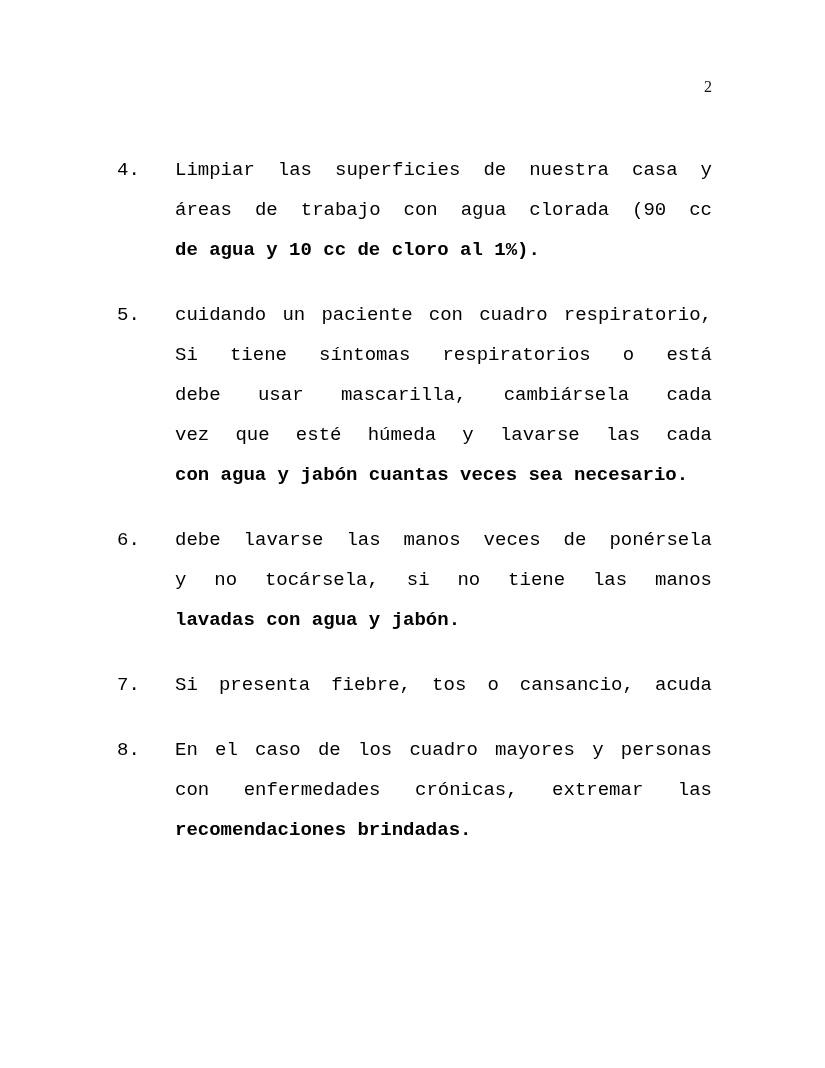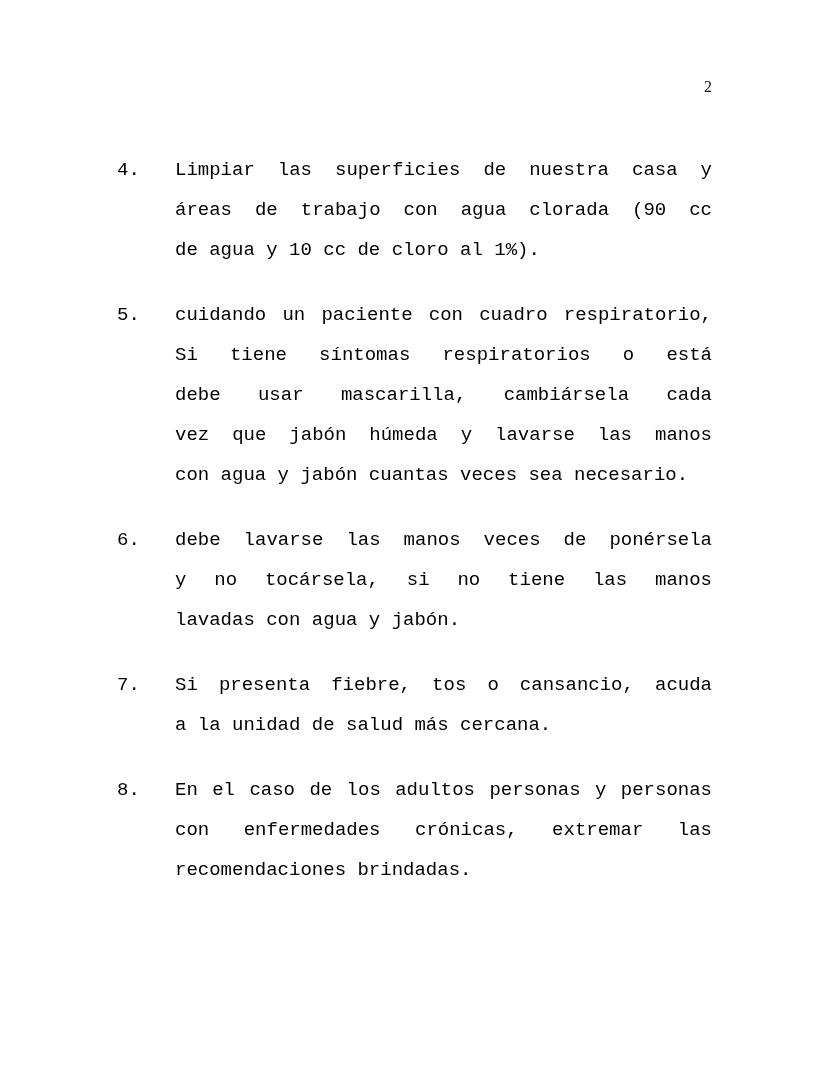--- a/index.html
+++ b/index.html
@@ -76,20 +76,21 @@
   
   .item-text .tline {
     display: block;
     text-align: justify;
     text-align-last: justify;
     white-space: normal;
   }
   .item-text .tline.last {
     text-align: right;
     text-align-last: left;
+    font-weight: bold;
   }
 </style>
 </head>
 <body>
 
 <div class="page">
 
   <div class="page-number">2</div>
 
   <div class="body-list" id="numbered-list">
@@ -100,42 +101,41 @@
           <span class="tline">áreas de trabajo con agua clorada (90 cc</span>
           <span class="tline last">de agua y 10 cc de cloro al 1%).</span>
         </div>
       </div>
       <div class="list-item">
         <span class="item-marker">5.</span>
         <div class="item-text">
           <span class="tline">cuidando un paciente con cuadro respiratorio,</span>
           <span class="tline">Si tiene síntomas respiratorios o está</span>
           <span class="tline">debe usar mascarilla, cambiársela cada</span>
-          <span class="tline">vez que jabón húmeda y lavarse las manos</span>
+          <span class="tline">vez que esté húmeda y lavarse las cada</span>
           <span class="tline last">con agua y jabón cuantas veces sea necesario.</span>
         </div>
       </div>
       <div class="list-item">
         <span class="item-marker">6.</span>
         <div class="item-text">
           <span class="tline">debe lavarse las manos veces de ponérsela</span>
           <span class="tline">y no tocársela, si no tiene las manos</span>
           <span class="tline last">lavadas con agua y jabón.</span>
         </div>
       </div>
       <div class="list-item">
         <span class="item-marker">7.</span>
         <div class="item-text">
           <span class="tline">Si presenta fiebre, tos o cansancio, acuda</span>
-          <span class="tline last">a la unidad de salud más cercana.</span>
         </div>
       </div>
       <div class="list-item">
         <span class="item-marker">8.</span>
         <div class="item-text">
-          <span class="tline">En el caso de los adultos personas y personas</span>
+          <span class="tline">En el caso de los cuadro mayores y personas</span>
           <span class="tline">con enfermedades crónicas, extremar las</span>
           <span class="tline last">recomendaciones brindadas.</span>
         </div>
       </div>
     </div>
 
 </div>
 
 </body></html>

